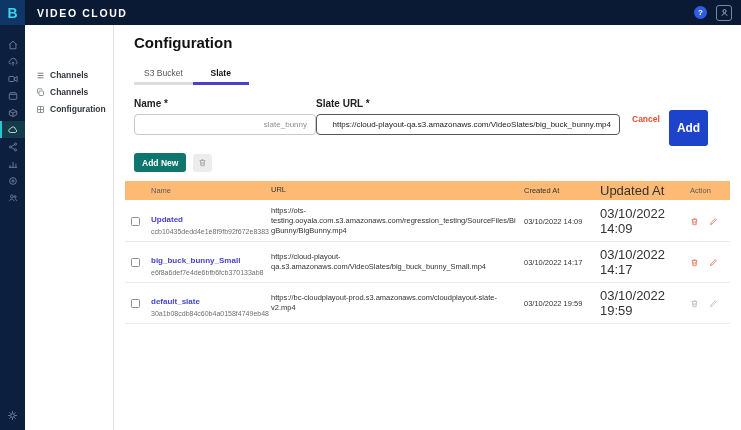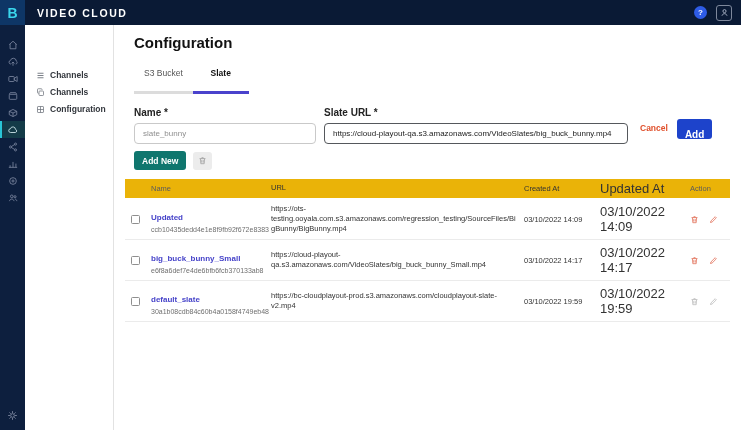--- a/index.html
+++ b/index.html
@@ -26,40 +26,40 @@
   
   .subsidebar { position:absolute; top:25px; left:25px; width:88px; height:405px; background:#fff; padding-top:38px; z-index:10; }
   .subitem { display:flex; align-items:flex-end; gap:5px; height:17px; padding-left:11px; font-size:8.5px; font-weight:bold; color:#33373d; cursor:pointer; }
   .subitem .sicon { color:#6d737c; display:flex; }
 
   
   .main { position:absolute; top:25px; left:113px; width:628px; height:405px; background:#fff; border-left:1px solid #e2e2e2; box-shadow:-3px 0 6px rgba(0,0,0,.05); padding:9px 0 0 20px; }
   .page-title { font-size:15px; font-weight:bold; color:#121212; }
 
   .tabs { display:flex; margin-top:14px; }
-  .tab { font-size:8.5px; padding:3px 10px 13px; border-bottom:3px solid #dcdcdc; color:#555; cursor:pointer; min-width:56px; text-align:center; }
+  .tab { font-size:8.5px; padding:3px 10px 4px; border-bottom:3px solid #dcdcdc; color:#555; cursor:pointer; min-width:56px; text-align:center; }
   .tab.active { color:#111; font-weight:bold; border-bottom-color:#4a42cc; }
 
   .form-row { display:flex; margin-top:13px; align-items:flex-start; }
   .field-label { font-size:10px; font-weight:bold; color:#222; margin-bottom:4px; }
-  .txt-input { height:21px; border:1px solid #c9c9c9; border-radius:4px; font-size:8px; padding:0 8px; font-family:"Liberation Sans", sans-serif; width:100%; outline:none; }
+  .txt-input { height:21px; border:1px solid #c9c9c9; border-radius:4px; font-size:8px; padding:0 8px; font-family:"Liberation Sans", sans-serif; width:100%; outline:none;text-align:right; }
   .name-group { width:182px; }
   .name-group .txt-input { color:#8f8f8f; }
-  .url-group { width:304px; margin-left:8px; }
+  .url-group { width:304px; margin-left:0; }
   .url-group .txt-input { border-color:#55585c; color:#222; }
   .cancel-link { font-size:8.5px; font-weight:bold; color:#e0502c; margin:16px 0 0 12px; cursor:pointer; }
-  .add-btn { margin:12px 0 0 9px; height:20px; padding:10px 8px; background:#1d43cb; border:none; border-radius:3px; color:#fff; font-size:10px; font-weight:bold; font-family:"Liberation Sans", sans-serif; cursor:pointer; }
+  .add-btn { margin:12px 0 0 9px; height:36px; padding:10px 8px; background:#1d43cb; border:none; border-radius:3px; color:#fff; font-size:12px; font-weight:bold; font-family:"Liberation Sans", sans-serif; cursor:pointer; }
 
   .addnew-row { display:flex; align-items:center; gap:7px; margin-top:7px; }
   .addnew-btn { height:19px; padding:0 8px; background:#0f766e; border:none; border-radius:3px; color:#fff; font-size:8.5px; font-weight:bold; font-family:"Liberation Sans", sans-serif; cursor:pointer; }
   .trash-btn { width:19px; height:18px; background:#ececec; border:none; border-radius:3px; color:#9c9c9c; display:flex; align-items:center; justify-content:center; }
 
   
   .table { margin:9px 12px 0 -9px; width:605px; }
-  .thead { display:flex; align-items:center; background:#eab308; height:20px; font-size:7.5px; color:#5c5c5c; border-bottom:1px solid #fff; }
+  .thead { display:flex; align-items:center; background:#fdba74; height:20px; font-size:7.5px; color:#5c5c5c; border-bottom:1px solid #fff; }
   .trow { display:flex; align-items:center; border-bottom:1px solid #ebebeb; padding:5px 0; }
   .col-sel { width:26px; display:flex; justify-content:flex-start; padding-left:6px; }
   .col-name { width:120px; padding-right:6px; }
   .col-url { width:253px; padding-right:8px; font-size:7.5px; color:#333; line-height:1.35; overflow-wrap:break-word; word-break:break-word; }
   .col-created { width:76px; font-size:7.5px; color:#333; }
   .col-updated { width:90px; font-size:13px; color:#333; }
   .col-action { width:40px; display:flex; gap:10px; align-items:center; }
   .checkbox { width:9px; height:9px; border:1px solid #8f8f8f; border-radius:1.5px; background:#fff; display:inline-block; cursor:pointer; }
   .name-link { font-size:8px; font-weight:bold; color:#4643c9; text-decoration:none; cursor:pointer; display:inline-block; }
   .row-id { font-size:7px; color:#6f6f6f; margin-top:2px; }

